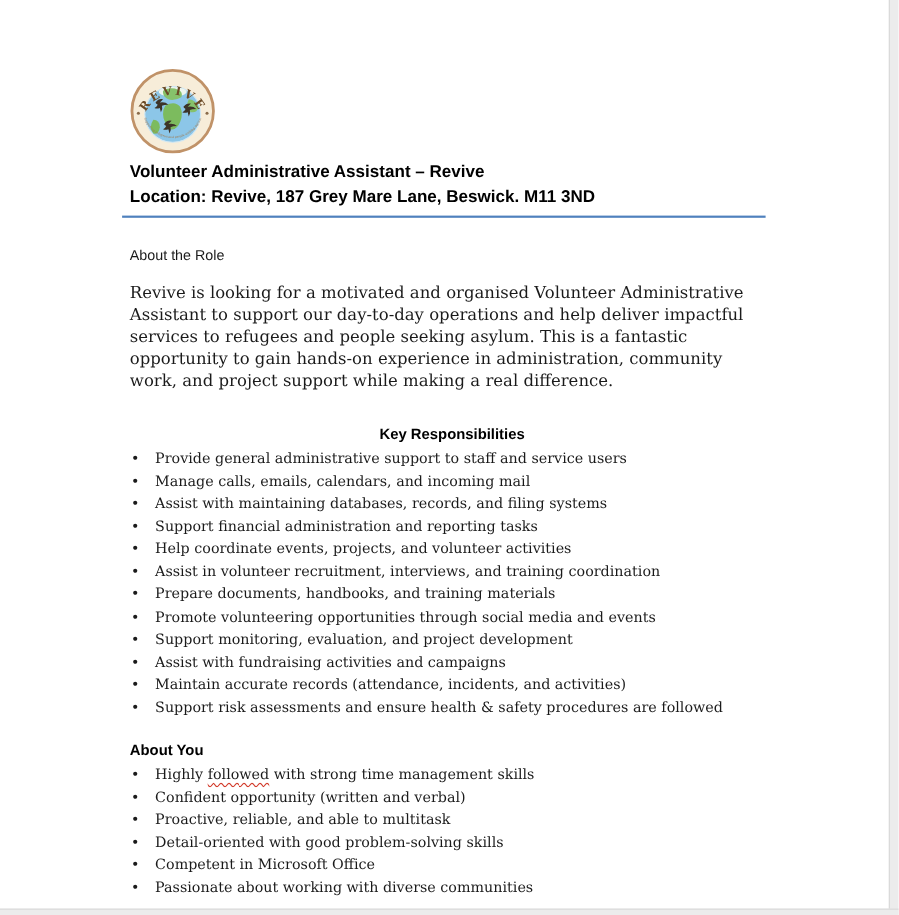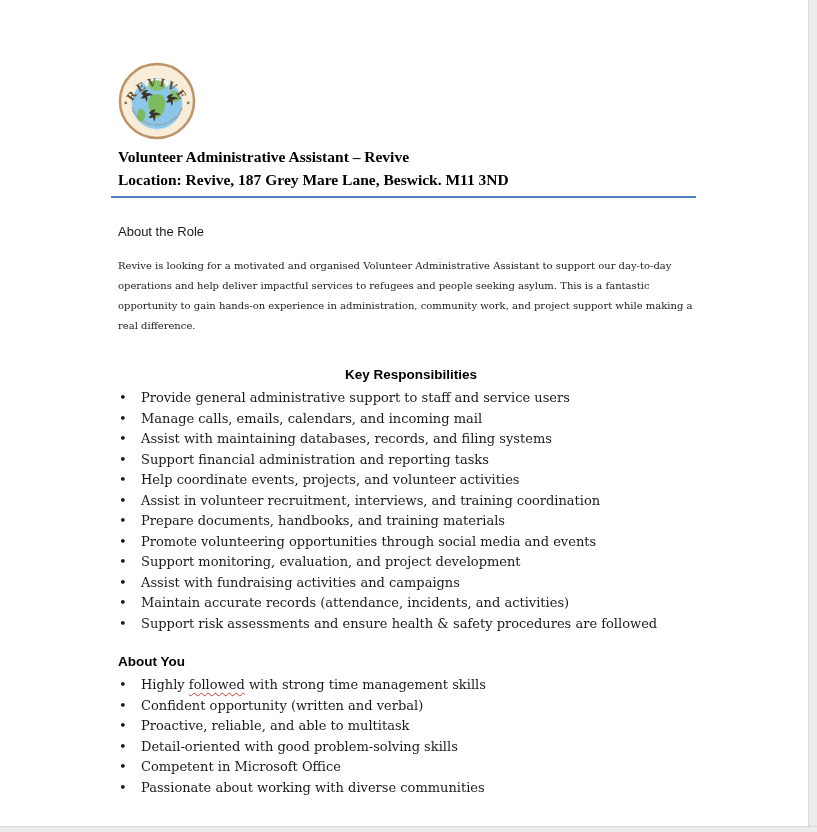--- a/index.html
+++ b/index.html
@@ -16,40 +16,40 @@
 
   .logo { width: 78px; height: 78px; display: block; }
 
   .doc-title {
     margin-top: 5px;
     margin-left: -7px;
     width: 585px;
     padding-left: 7px;
     padding-bottom: 5px;
     border-bottom: 2px solid var(--rule-color, #4f81bd);
-    font-family: Liberation Serif, serif;
+    font-family: Liberation Sans, sans-serif;
     font-weight: bold;
     font-size: 15.5px;
     line-height: 23px;
     color: #000000;
   }
 
   .serif-heading {
     margin-top: 25px;
     font-family: Liberation Sans, sans-serif;
     font-weight: normal;
     font-size: 13px;
     line-height: 17px;
     color: #1a1a1a;
   }
 
   .body-paragraph {
     margin-top: 16px;
     width: 586px;
-    font-size: 10px;
+    font-size: 15px;
     line-height: 20px;
     color: #1a1a1a;
   }
 
   .sans-heading {
     font-family: "Liberation Sans", sans-serif;
     font-weight: bold;
     font-size: 13.5px;
     line-height: 16px;
     color: #000000;

